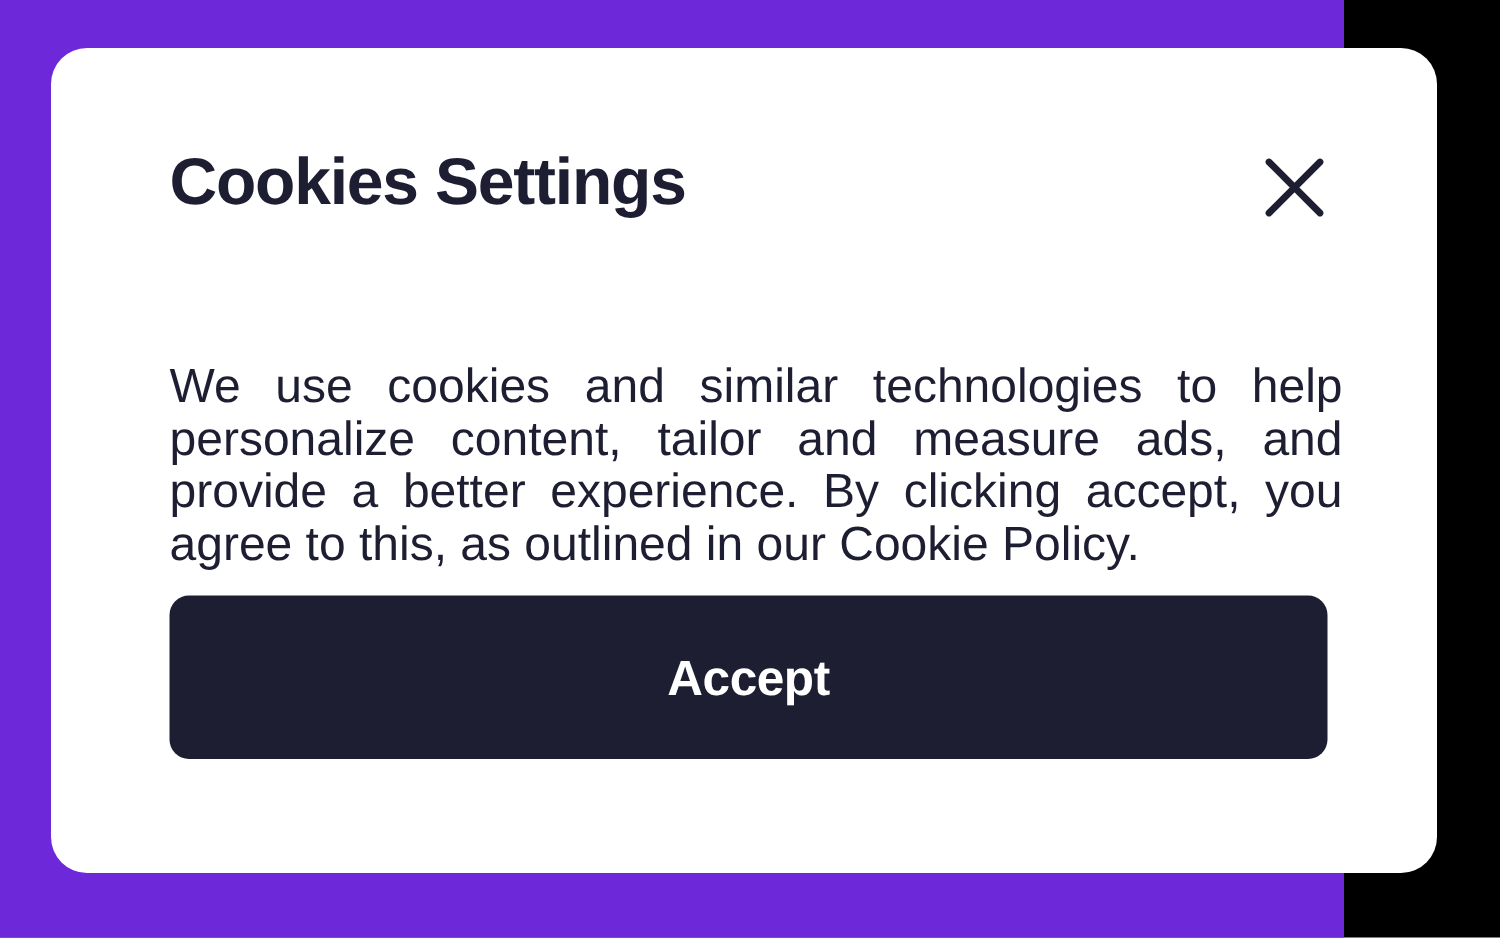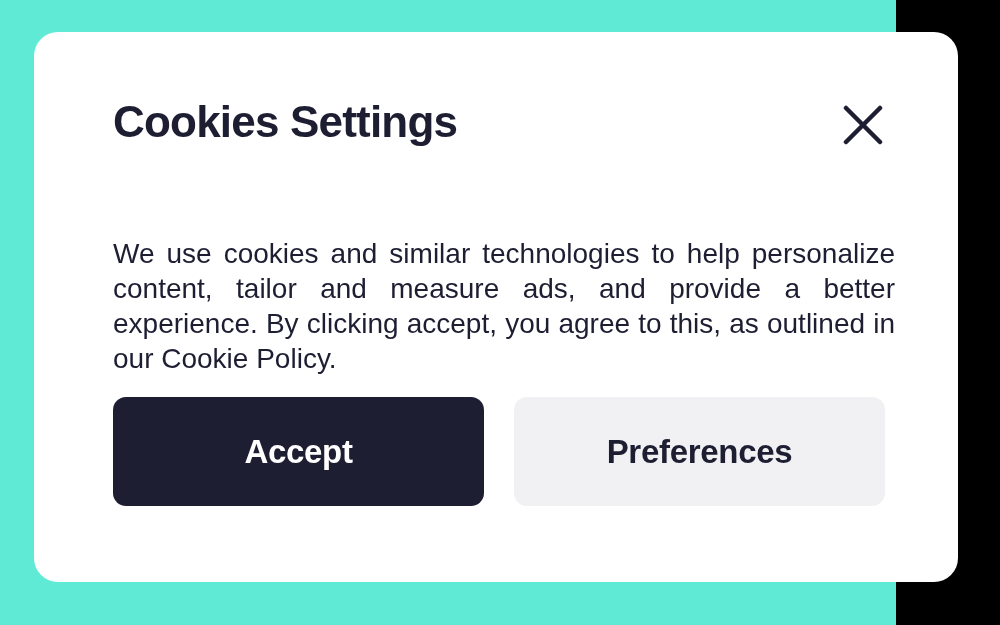--- a/index.html
+++ b/index.html
@@ -11,21 +11,21 @@
     height: 625px;
     background: #000000;
     font-family: "Liberation Sans", sans-serif;
     overflow: hidden;
   }
 
   #screen {
     position: relative;
     width: 896px;
     height: 625px;
-    background: #5eead4;
+    background: #6d28d9;
   }
 
   
   .dialog-card {
     position: absolute;
     left: 34px;
     top: 32px;
     width: 924px;
     height: 550px;
     background: #ffffff;
@@ -71,21 +71,21 @@
   .close-button svg {
     display: block;
   }
 
   
   .dialog-body {
     position: absolute;
     left: 79px;      
     top: 176px;      
     width: 782px;
-    font-size: 28px;
+    font-size: 32px;
     line-height: 35px;
     color: #1e1e33;
     text-align: justify;
     hyphens: auto;
     -webkit-hyphens: auto;
     font-weight: normal;
   }
 
   
   .dialog-actions {
@@ -140,18 +140,17 @@
             <line x1="37" y1="3" x2="3" y2="37" stroke="#1e1e33" stroke-width="4.5" stroke-linecap="round"></line>
           </svg>
         </span>
       </button>
     </div>
 
     <p class="dialog-body">We use cookies and similar technologies to help personalize content, tailor and measure ads, and provide a better experience. By clicking accept, you agree to this, as outlined in our Cookie Policy.</p>
 
     <div class="dialog-actions">
       <button class="dialog-button btn-accept">Accept</button>
-      <button class="dialog-button btn-preferences">Preferences</button>
     </div>
 
   </div>
 
 </div>
 
 </body></html>

